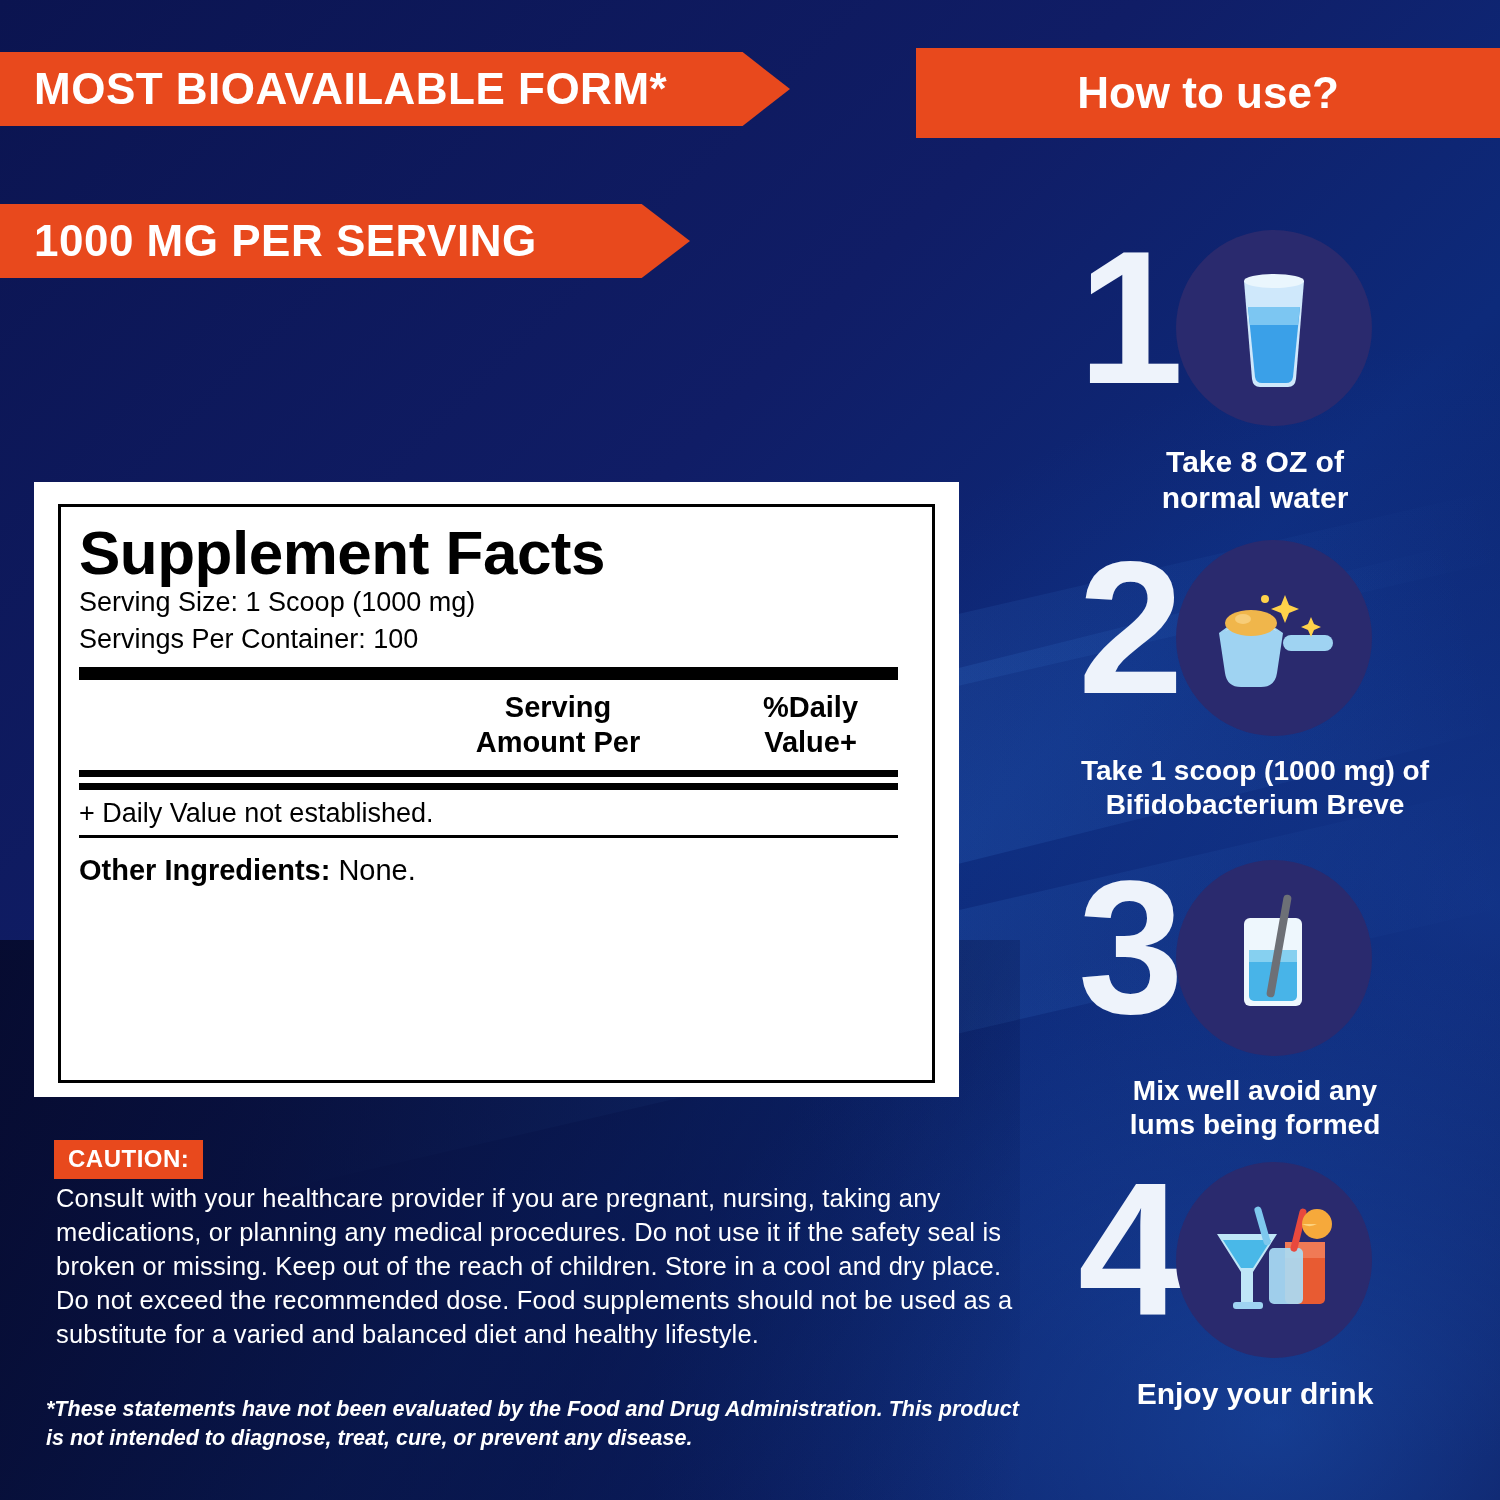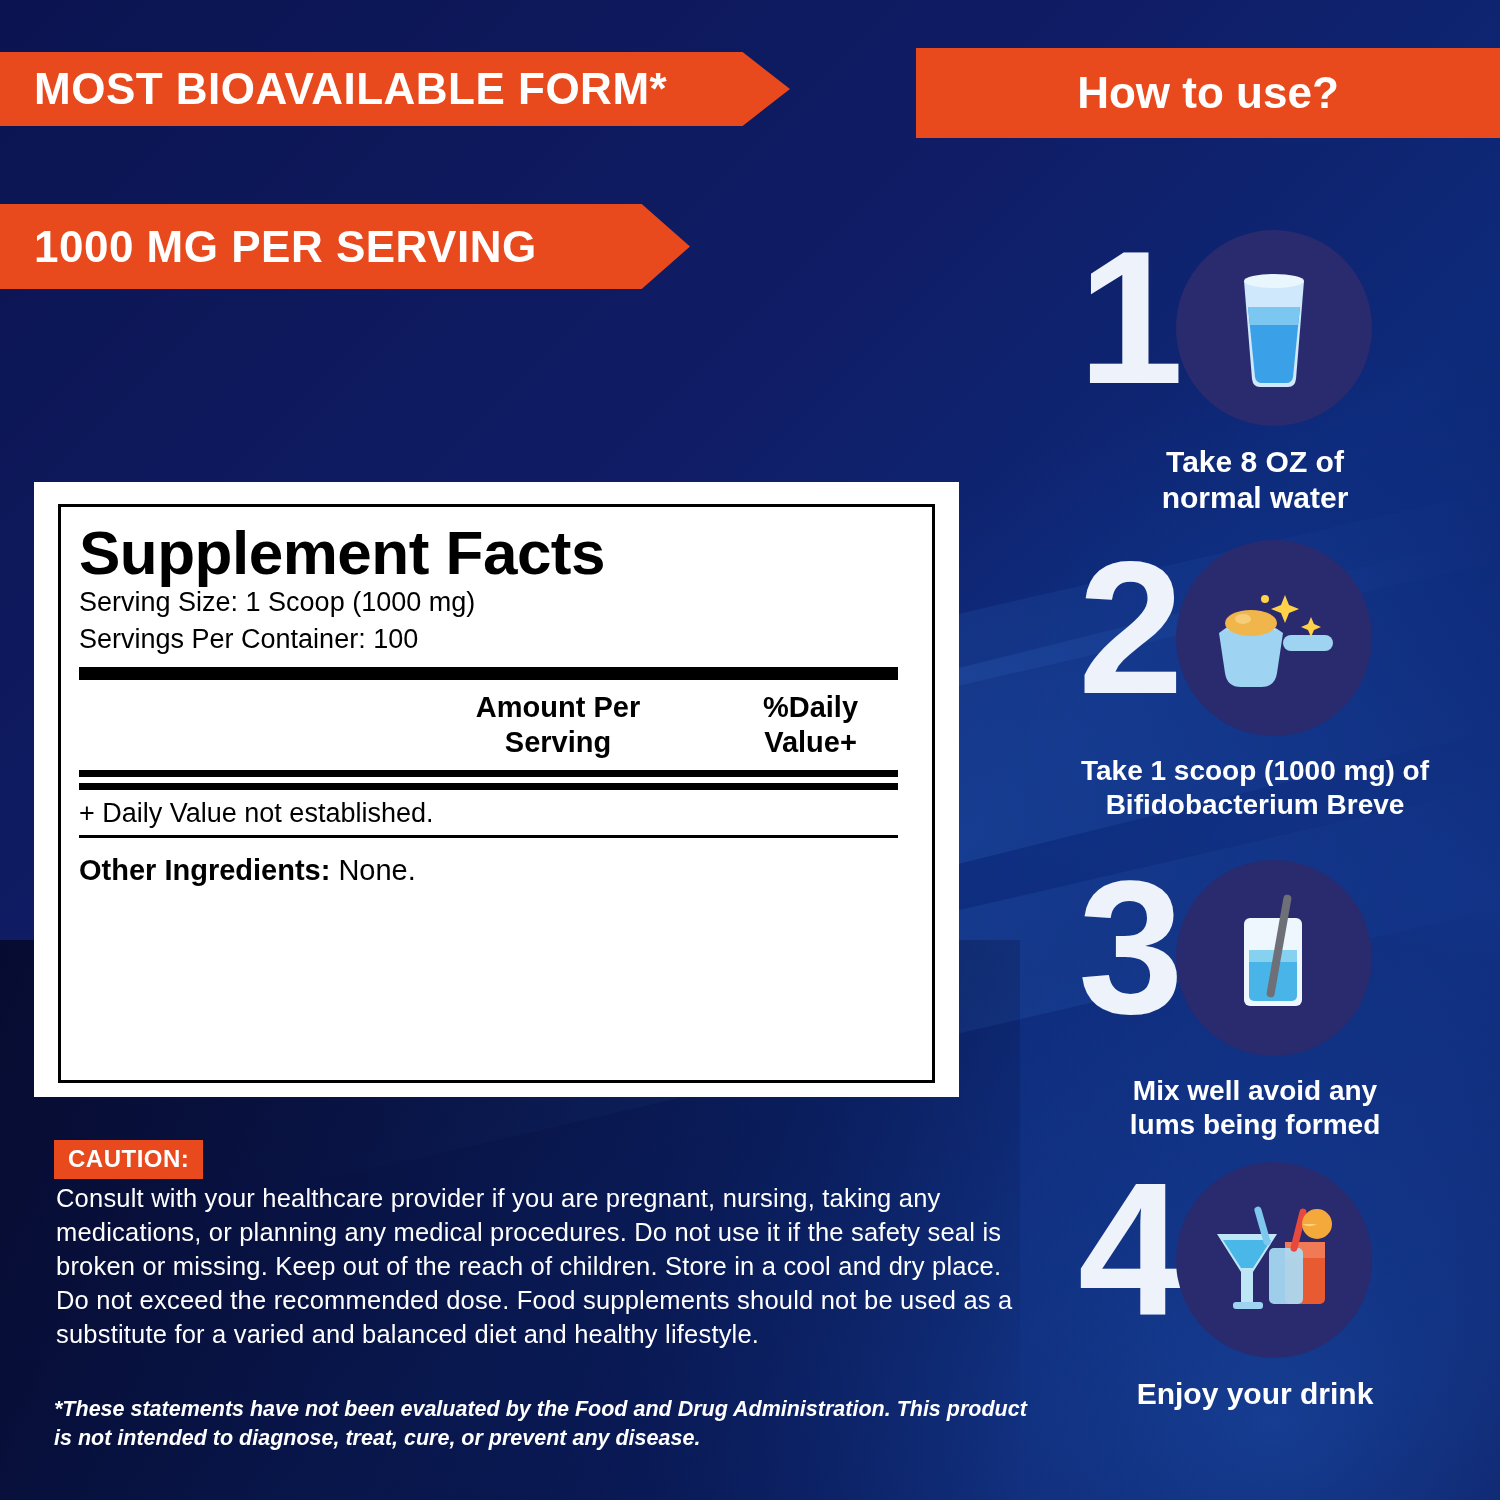--- a/index.html
+++ b/index.html
@@ -49,21 +49,21 @@
     position: absolute; right: -1px; top: 0;
     width: 0; height: 100%;
     border-top: 0 solid transparent;
   }
   .ribbon-1 {
     left: 0; top: 52px; width: 790px; height: 74px;
     clip-path: polygon(0 0, 94% 0, 100% 50%, 94% 100%, 0 100%);
     font-size: 44px;
   }
   .ribbon-2 {
-    left: 0; top: 204px; width: 690px; height: 85px;
+    left: 0; top: 204px; width: 690px; height: 74px;
     clip-path: polygon(0 0, 93% 0, 100% 50%, 93% 100%, 0 100%);
     font-size: 44px;
   }
 
   
   .howto-header {
     position: absolute; left: 916px; top: 48px; width: 584px; height: 90px;
     background: #e8491d;
     display: flex; align-items: center; justify-content: center;
     color: #fff; font-size: 44px; font-weight: 700;
@@ -121,21 +121,21 @@
     background: #e8491d; color: #fff;
     font-size: 24px; font-weight: 700; letter-spacing: .5px;
     padding: 5px 14px 6px 14px;
   }
   .caution-body {
     position: absolute; left: 56px; top: 1182px; width: 980px;
     color: #ffffff; font-size: 25.5px; line-height: 1.33;
     letter-spacing: .2px;
   }
   .disclaimer {
-    position: absolute; left: 54px; top: 1395px; width: 985px;
+    position: absolute; left: 46px; top: 1395px; width: 985px;
     color: #ffffff; font-size: 21.5px; line-height: 1.35;
     font-style: italic; font-weight: 700;
   }
 
   
   .step {
     position: absolute;
     width: 470px;
     left: 1020px;
     text-align: center;
@@ -187,22 +187,22 @@
     <div class="facts-inner">
       <div class="facts-title">Supplement Facts</div>
 
       <div class="serving-line" style="margin-top:0;">Serving Size: 1 Scoop (1000 mg)</div>
       <div class="serving-line">Servings Per Container: 100</div>
 
       <div class="rule-thick"></div>
 
       <div class="hdr-row">
         <div class="hdr-amount">
+          <div>Serving</div>
           <div>Amount Per</div>
-          <div>Serving</div>
         </div>
         <div class="hdr-dv">
           <div>%Daily</div>
           <div>Value+</div>
         </div>
       </div>
 
       <div class="rule-med"></div>
 
 

